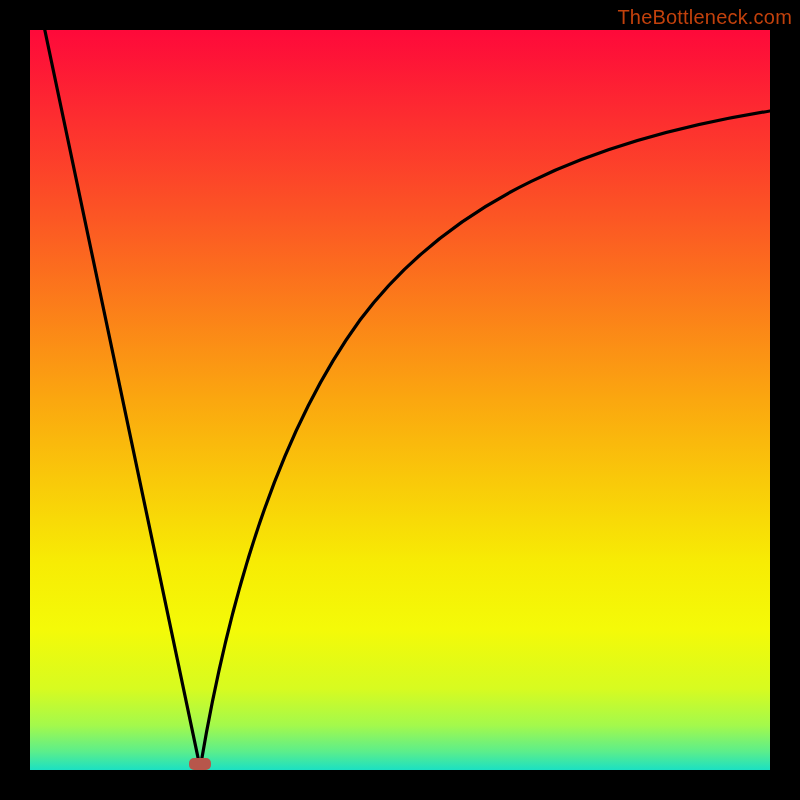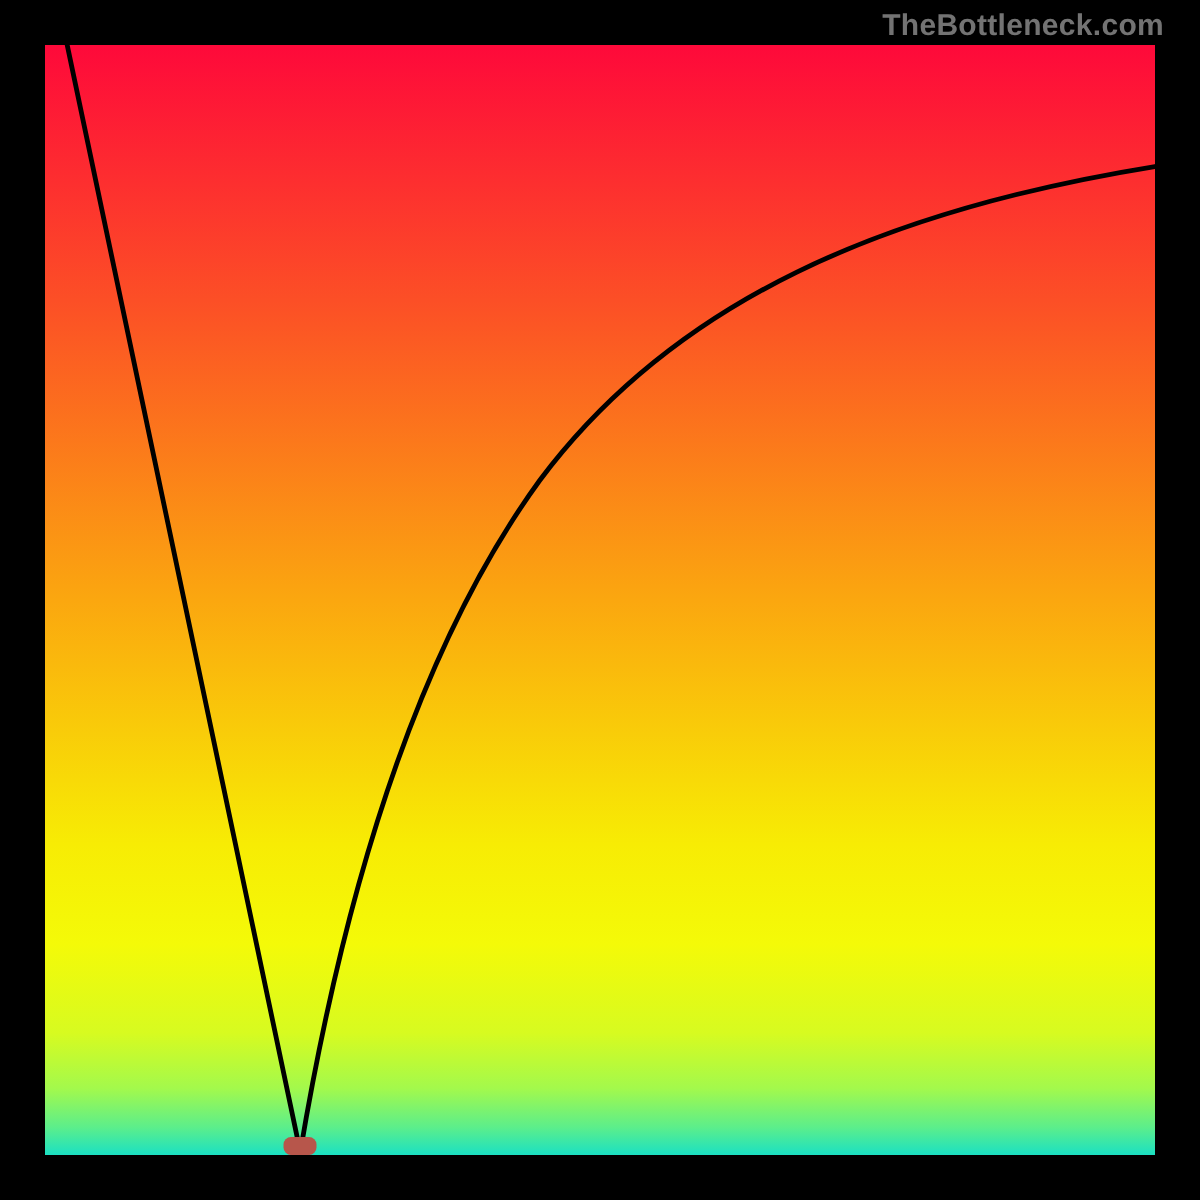--- a/index.html
+++ b/index.html
@@ -24,24 +24,24 @@
     height: 740px;
   }
   .plot-area svg {
     display: block;
     width: 100%;
     height: 100%;
   }
   .watermark {
     position: absolute;
     top: 6px;
-    right: 24px;
-    color: #737373;
+    right: 8px;
+    color: #c2410c;
     font-size: 20px;
-    font-weight: 700;
+    font-weight: 400;
     letter-spacing: 0.2px;
     user-select: none;
   }
 </style>
 </head>
 <body>
 
 <div class="frame">
   <div class="watermark">TheBottleneck.com</div>
 

